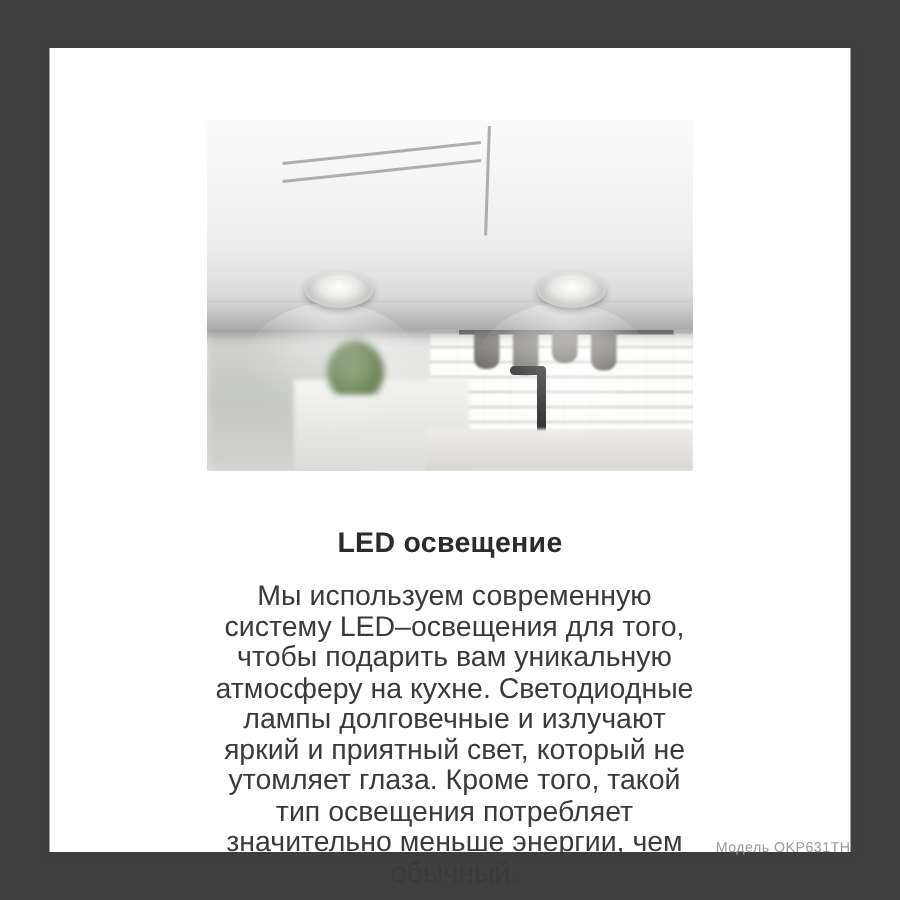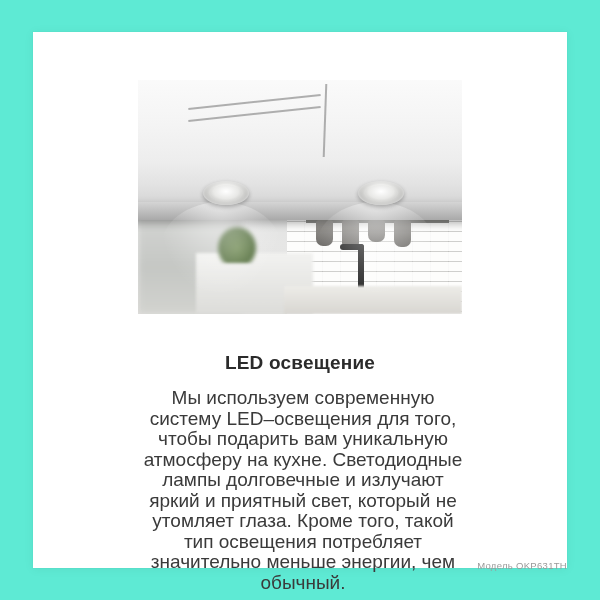--- a/index.html
+++ b/index.html
@@ -10,21 +10,21 @@
     width: 600px;
     height: 600px;
     background: #ffffff;
     font-family: "Liberation Sans", sans-serif;
     overflow: hidden;
   }
   .page {
     position: relative;
     width: 600px;
     height: 600px;
-    background: #5eead4;
+    background: #404040;
   }
   .card {
     position: absolute;
     left: 33px;
     top: 32px;
     width: 534px;
     height: 536px;
     background: #ffffff;
     box-shadow: 0 0 0 1px rgba(0,0,0,0.012), 0 1px 10px rgba(0,0,0,0.06);
   }

